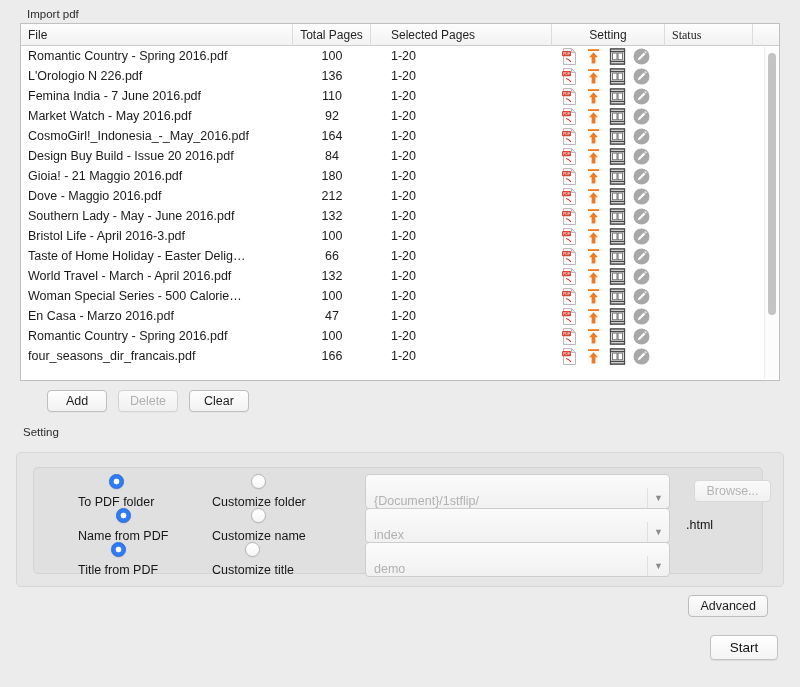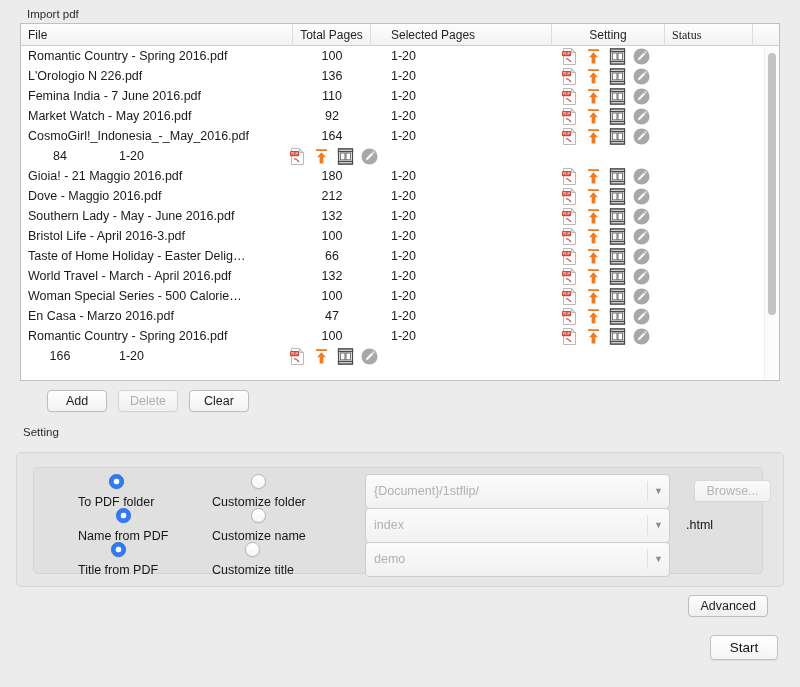--- a/index.html
+++ b/index.html
@@ -123,21 +123,21 @@
     background: linear-gradient(#ffffff, #f6f6f6);
     border: 0.5px solid #b6b6b6;
     box-shadow: 0 0.5px 1px rgba(0,0,0,0.10);
   }
   .radio.c1 { position: absolute; left: 44px; }
   .radio.c2 { position: absolute; left: 178px; }
   .combo {
     position: absolute; left: 331px; width: 305px; height: 35px;
     background: linear-gradient(#fbfbfb, #f1f1f1);
     border: 1px solid #cdcdcd; border-radius: 4px;
-    display: flex; align-items: center;
+    display: flex; align-items: flex-end;
   }
   .combo .cval { flex: 1; padding-left: 8px; font-size: 12.5px; color: #b1b1b1; white-space: nowrap; overflow: hidden; }
   .combo .carr {
     width: 22px; height: 20px; border-left: 1px solid #e0e0e0;
     display: flex; align-items: center; justify-content: center;
     color: #8c8c8c; font-size: 9px;
   }
   .browse-btn {
     position: absolute; left: 660px; width: 77px; height: 22px;
     background: linear-gradient(#fafafa, #f0f0f0);
@@ -373,20 +373,21 @@
                 <svg class="icsvg" viewBox="0 0 19 19">
                   <circle cx="9.5" cy="9.5" r="8" fill="#a8a8a8"></circle>
                   <path d="M5.6 13.4l1.1-2.7 5-5 1.6 1.6-5 5z" fill="#ffffff"></path>
                   <path d="M12.2 4.9l1.6 1.6 1-1-1.6-1.6z" fill="#ededed"></path>
                 </svg>
               </span>
             </div>
             <div class="cell c-status"></div>
           </div>
           <div class="row">
+            <div class="cell c-file">Design Buy Build - Issue 20 2016.pdf</div>
             <div class="cell c-total">84</div>
             <div class="cell c-sel">1-20</div>
             <div class="cell c-icons">
               <span class="ic">
                 <svg class="icsvg" viewBox="0 0 19 19">
                   <path d="M3.5 1.5h8l4 4v12h-12z" fill="#fdfdfd" stroke="#b9b9b9" stroke-width="1"></path>
                   <path d="M11.5 1.5l4 4h-4z" fill="#e6e6e6" stroke="#b9b9b9" stroke-width="1"></path>
                   <rect x="2" y="4" width="9" height="5.2" rx="1" fill="#d94436"></rect>
                   <text x="6.5" y="8.2" font-size="3.6" fill="#fff" text-anchor="middle" font-family="Liberation Sans, sans-serif">PDF</text>
                   <path d="M6 11.5c2 .4 3.6 1.6 5 3.4" stroke="#c0392b" stroke-width="1.1" fill="none"></path>
@@ -762,20 +763,21 @@
                 <svg class="icsvg" viewBox="0 0 19 19">
                   <circle cx="9.5" cy="9.5" r="8" fill="#a8a8a8"></circle>
                   <path d="M5.6 13.4l1.1-2.7 5-5 1.6 1.6-5 5z" fill="#ffffff"></path>
                   <path d="M12.2 4.9l1.6 1.6 1-1-1.6-1.6z" fill="#ededed"></path>
                 </svg>
               </span>
             </div>
             <div class="cell c-status"></div>
           </div>
           <div class="row">
+            <div class="cell c-file">four_seasons_dir_francais.pdf</div>
             <div class="cell c-total">166</div>
             <div class="cell c-sel">1-20</div>
             <div class="cell c-icons">
               <span class="ic">
                 <svg class="icsvg" viewBox="0 0 19 19">
                   <path d="M3.5 1.5h8l4 4v12h-12z" fill="#fdfdfd" stroke="#b9b9b9" stroke-width="1"></path>
                   <path d="M11.5 1.5l4 4h-4z" fill="#e6e6e6" stroke="#b9b9b9" stroke-width="1"></path>
                   <rect x="2" y="4" width="9" height="5.2" rx="1" fill="#d94436"></rect>
                   <text x="6.5" y="8.2" font-size="3.6" fill="#fff" text-anchor="middle" font-family="Liberation Sans, sans-serif">PDF</text>
                   <path d="M6 11.5c2 .4 3.6 1.6 5 3.4" stroke="#c0392b" stroke-width="1.1" fill="none"></path>

